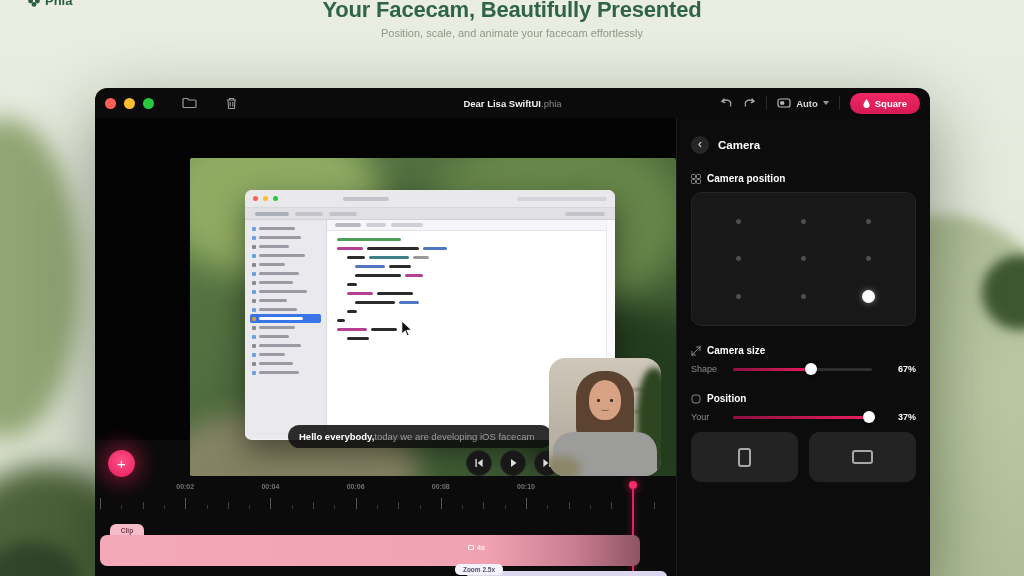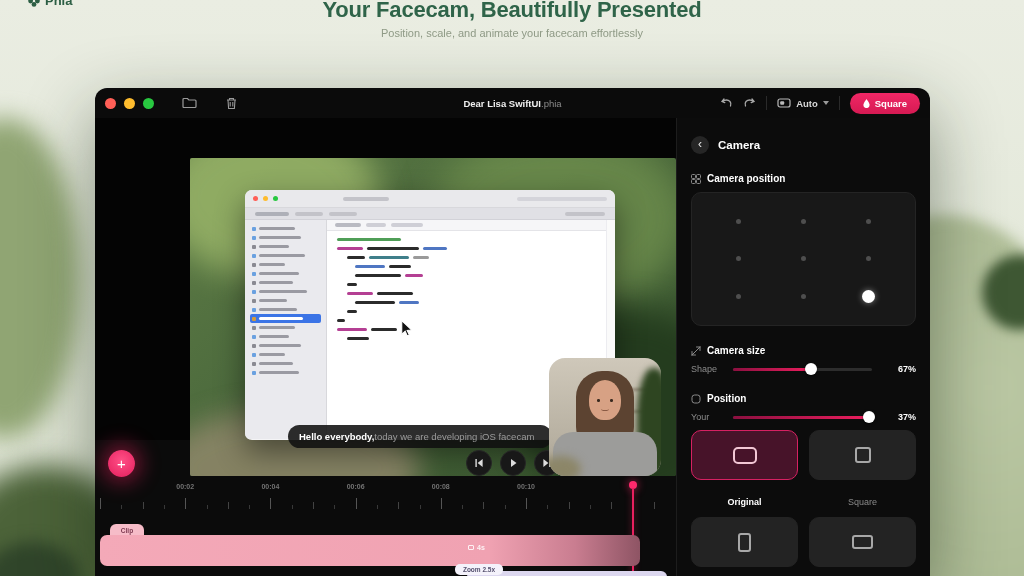--- a/index.html
+++ b/index.html
@@ -426,30 +426,20 @@
       </div>
       <div class="slider-row">
         <span class="lab">Your</span>
         <div class="track">
           <div class="fill" style="width: 98%;"></div>
           <div class="thumb" style="left: 98%;"></div>
         </div>
         <span class="val">37%</span>
       </div>
 
-      <div class="shape-grid">
-        <div class="shape-btn selected">
-            <span class="ic-orig"></span>
-          </div>
-        <div class="shape-btn">
-            <span class="ic-square"></span>
-          </div>
-        <div class="shape-lbl on">Original</div>
-        <div class="shape-lbl off">Square</div>
-      </div>
       <div class="shape-grid" style="margin-top:10px;">
         <div class="shape-btn">
             <span class="ic-portrait"></span>
           </div>
         <div class="shape-btn">
             <span class="ic-landscape"></span>
           </div>
       </div>
     </div>
 

